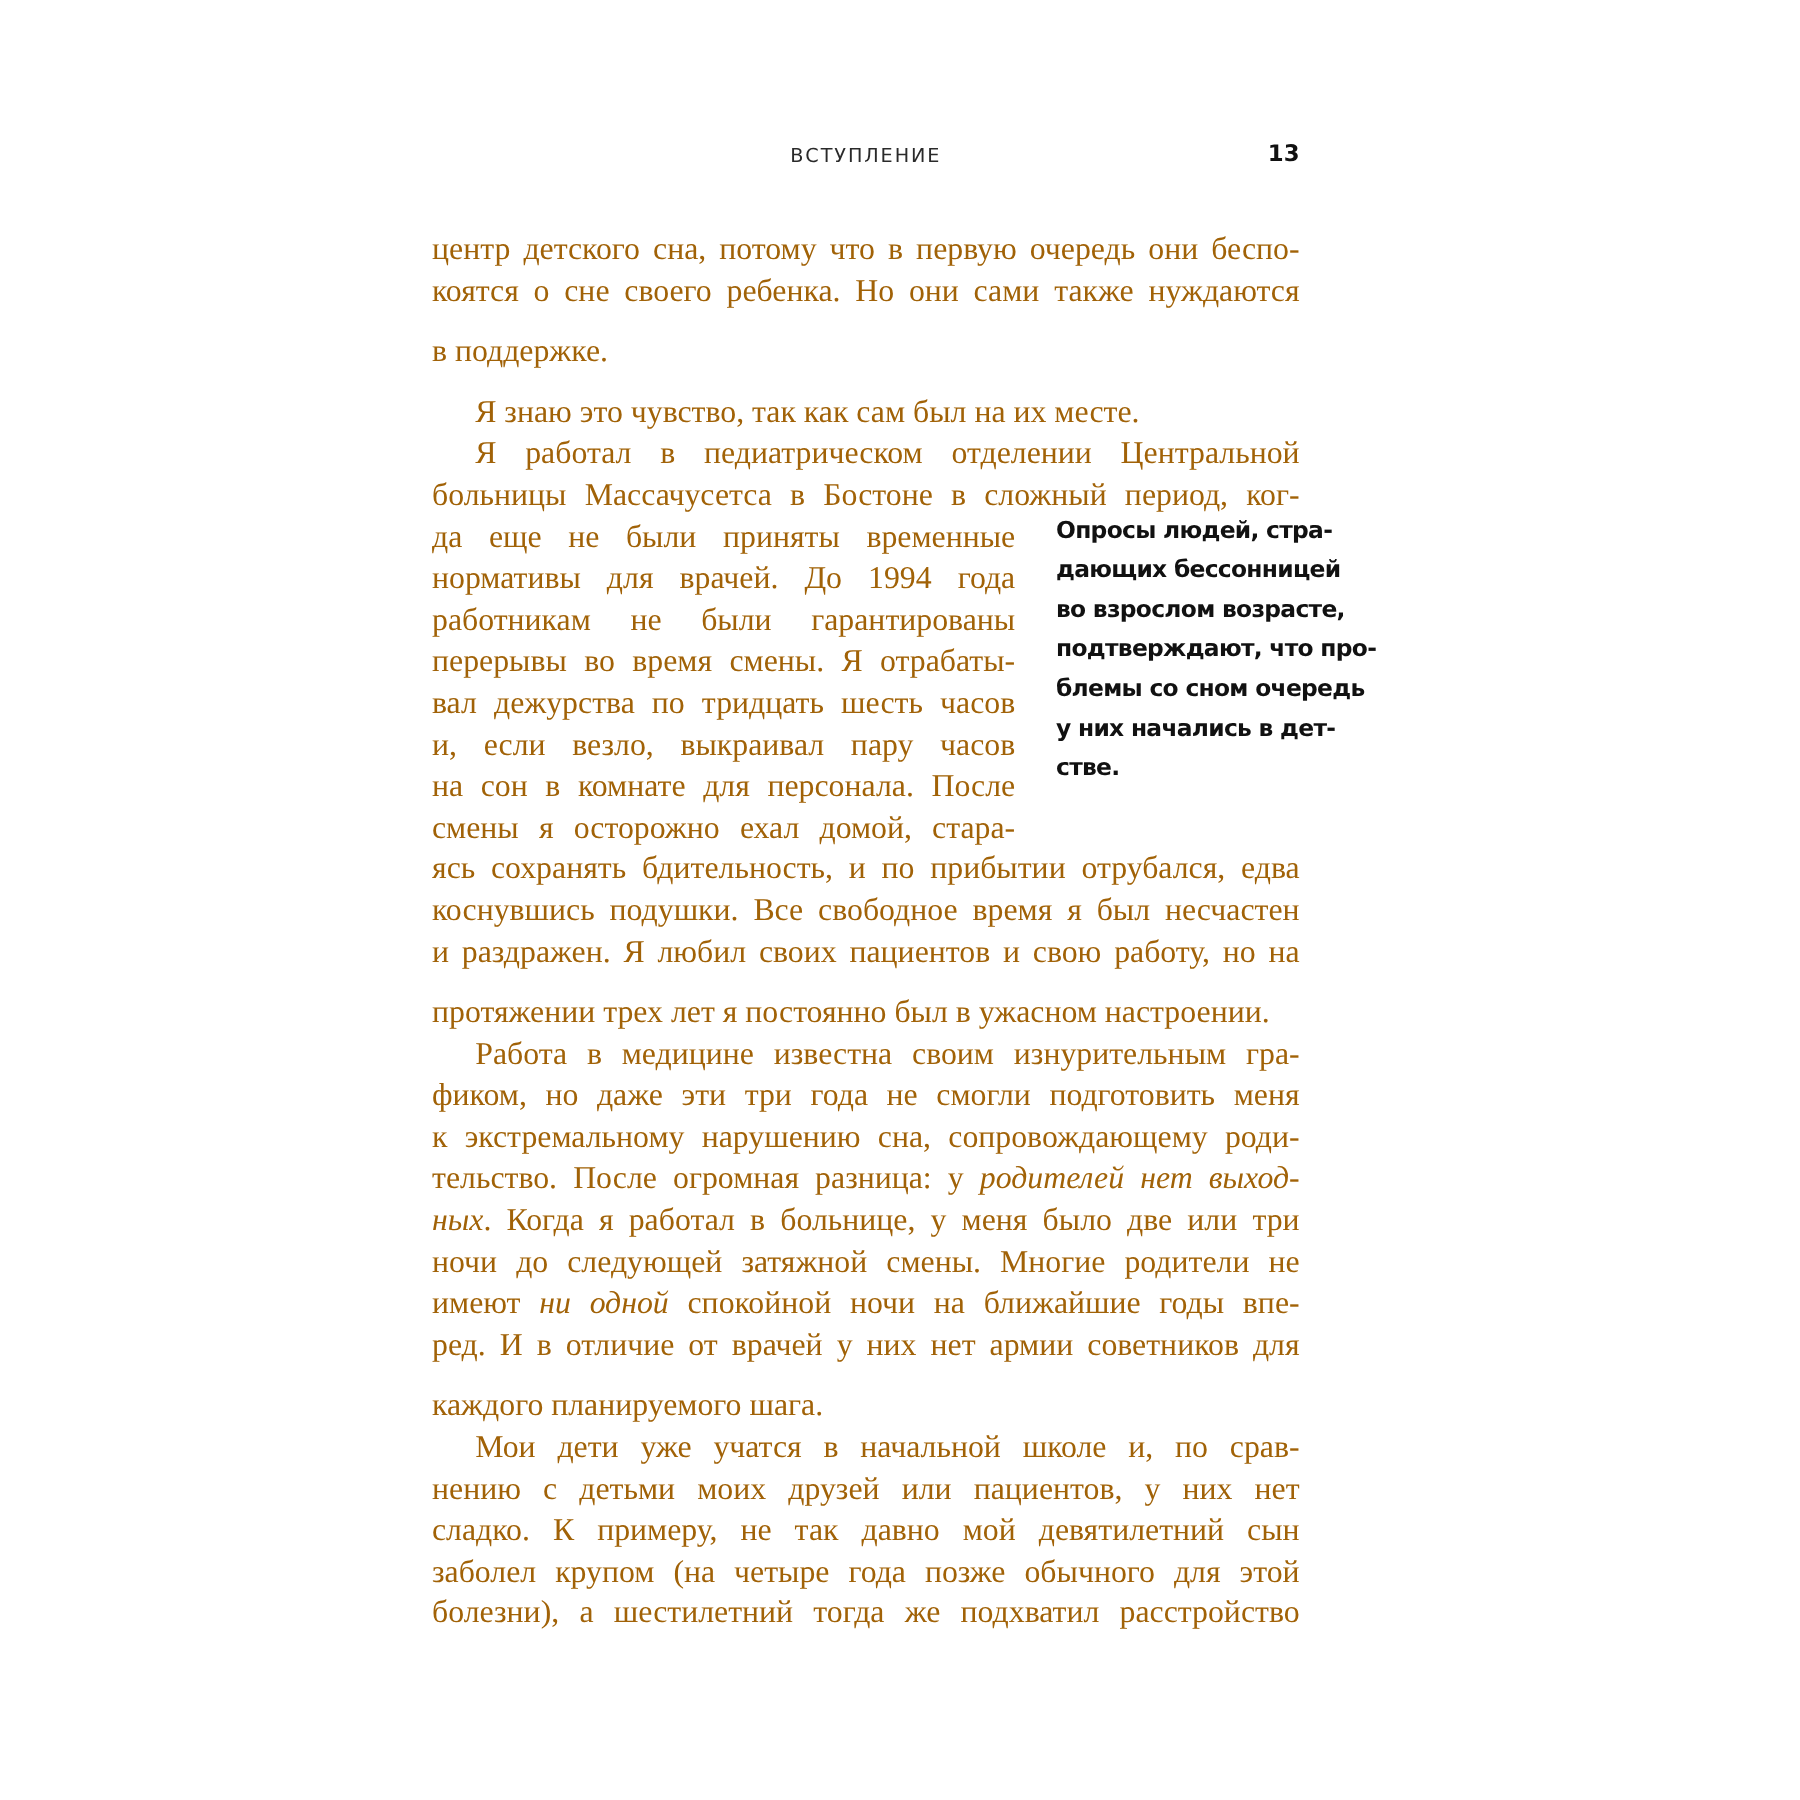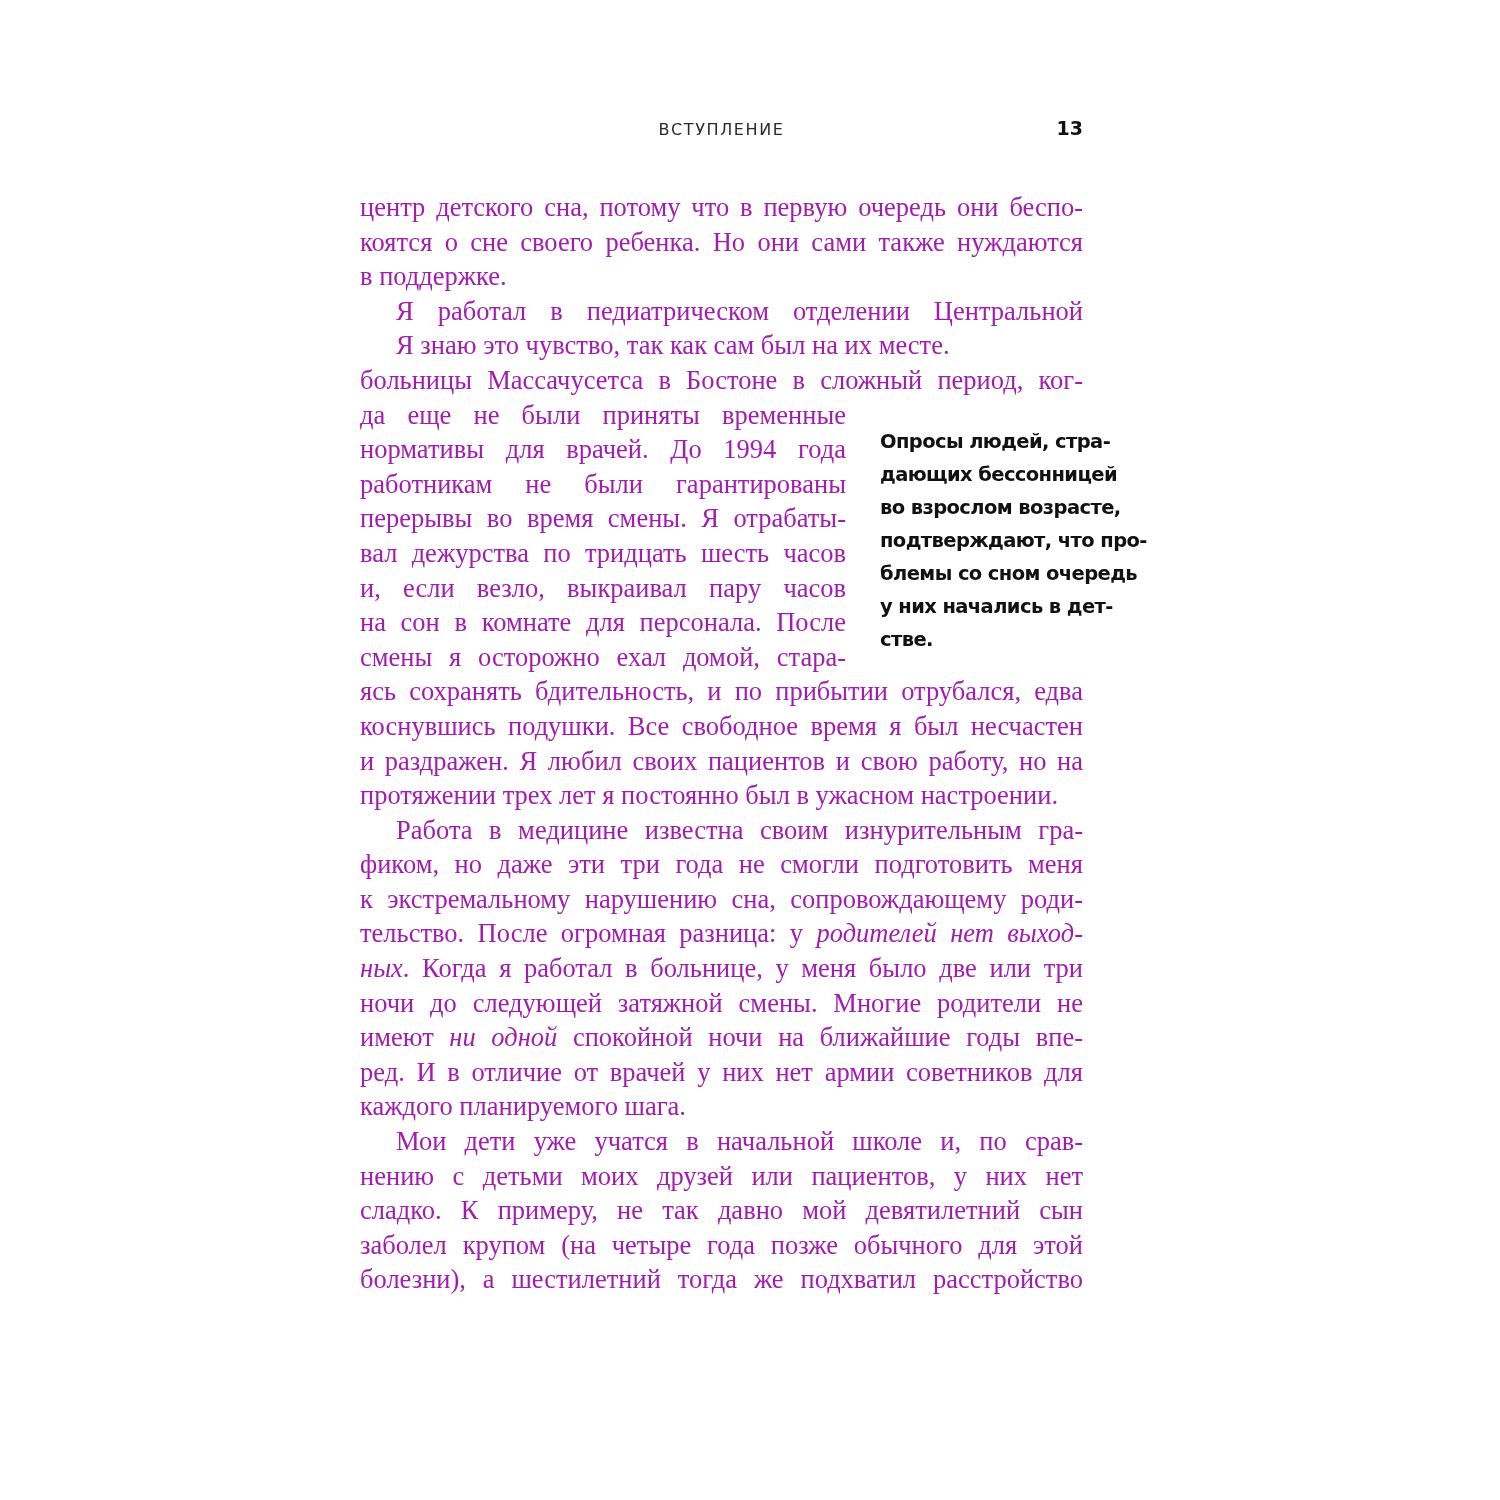--- a/index.html
+++ b/index.html
@@ -13,27 +13,27 @@
       font-family: "DejaVu Sans", sans-serif; font-size: 16px; letter-spacing: 1.6px;
       color: #2a2a2a; top: 3px;
     }
     .page-number {
       position: absolute; right: 0; top: 0;
       font-family: "DejaVu Sans", sans-serif; font-weight: bold; font-size: 19px; color: #111;
     }
     .body-text {
       position: absolute; left: 360px; top: 190px; width: 723px;
       font-family: "Liberation Serif", serif; font-size: 26.5px; line-height: 34.6px;
-      color: #a21caf;
+      color: #a16207;
     }
     .ln {
       display: block; height: 34.6px; white-space: nowrap; overflow: visible;
       text-align: justify; text-align-last: justify;
     }
-    .ln.last { text-align-last: left; }
+    .ln.last { text-align-last: left; margin-top: 16px; }
     .ln.indent { text-indent: 36px; }
     .ln.narrow { width: 486px; }
     .ln.wide { width: 723px; }
     em { font-style: italic; }
     .sidebar {
       position: absolute; left: 880px; top: 425px; width: 270px;
       font-family: "DejaVu Sans", sans-serif; font-weight: bold; font-size: 19.5px;
       line-height: 33px; color: #111; letter-spacing: -0.6px;
     }
     .sb-ln { display: block; white-space: nowrap; height: 33px; }
@@ -45,22 +45,22 @@
 
   <div class="running-head">
     <div class="running-title">ВСТУПЛЕНИЕ</div>
     <div class="page-number">13</div>
   </div>
 
   <div class="body-text">
     <span class="ln wide">центр детского сна, потому что в первую очередь они беспо-</span>
     <span class="ln wide">коятся о сне своего ребенка. Но они сами также нуждаются</span>
     <span class="ln wide last">в поддержке.</span>
+    <span class="ln wide last indent">Я знаю это чувство, так как сам был на их месте.</span>
     <span class="ln wide indent">Я работал в педиатрическом отделении Центральной</span>
-    <span class="ln wide last indent">Я знаю это чувство, так как сам был на их месте.</span>
     <span class="ln wide">больницы Массачусетса в Бостоне в сложный период, ког-</span>
     <span class="ln narrow">да еще не были приняты временные</span>
     <span class="ln narrow">нормативы для врачей. До 1994 года</span>
     <span class="ln narrow">работникам не были гарантированы</span>
     <span class="ln narrow">перерывы во время смены. Я отрабаты-</span>
     <span class="ln narrow">вал дежурства по тридцать шесть часов</span>
     <span class="ln narrow">и, если везло, выкраивал пару часов</span>
     <span class="ln narrow">на сон в комнате для персонала. После</span>
     <span class="ln narrow">смены я осторожно ехал домой, стара-</span>
     <span class="ln wide">ясь сохранять бдительность, и по прибытии отрубался, едва</span>

